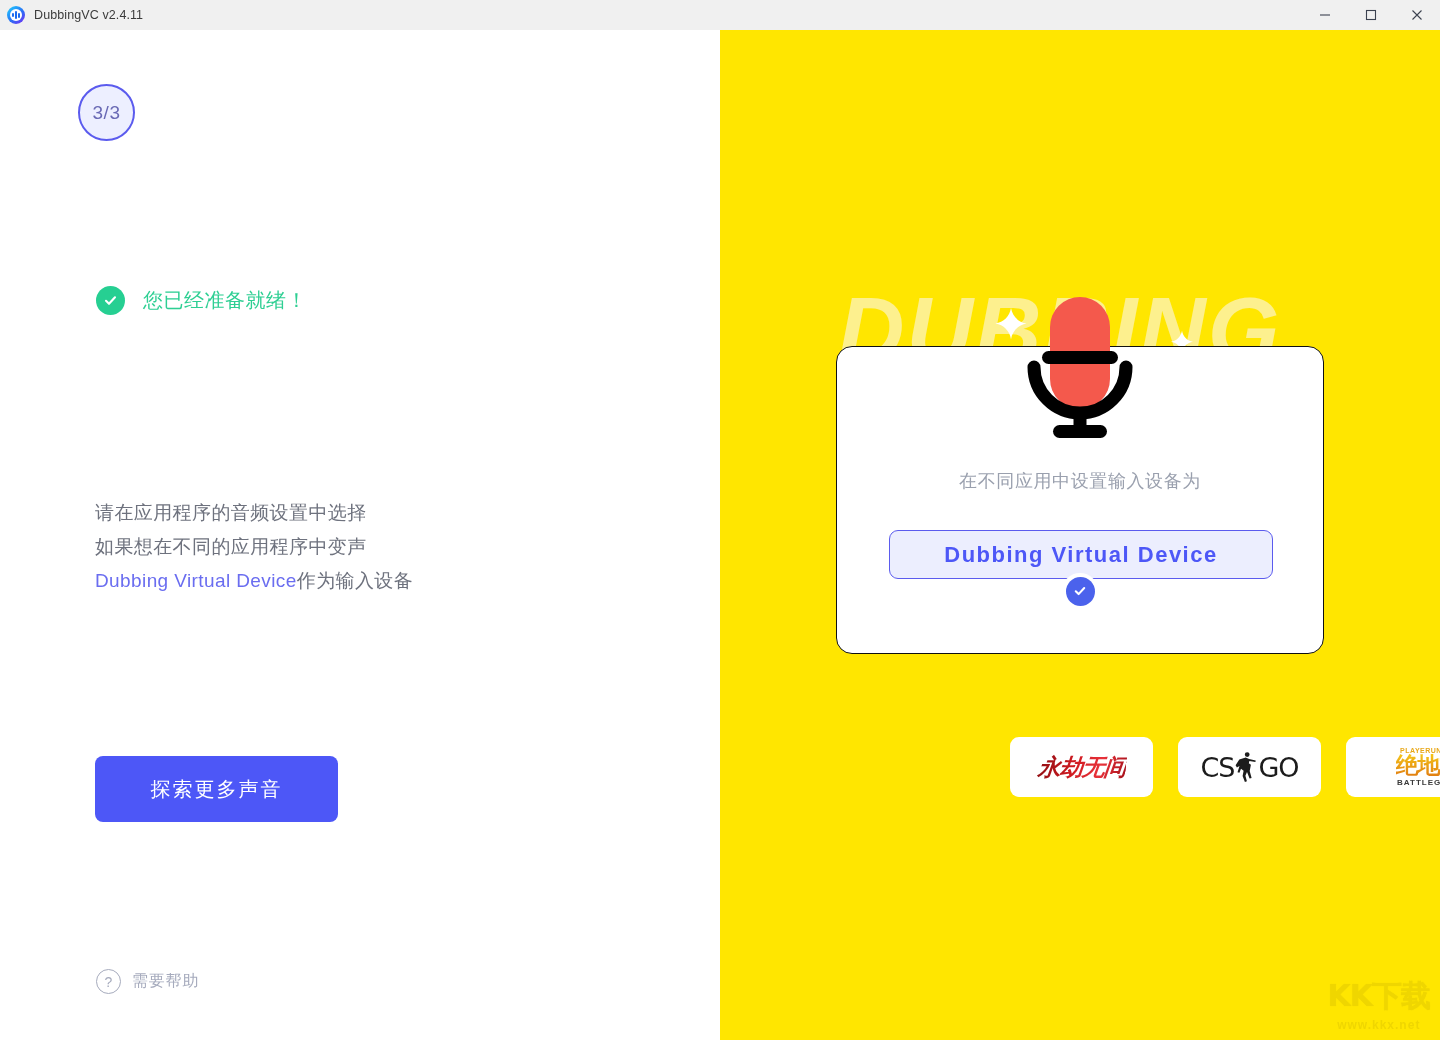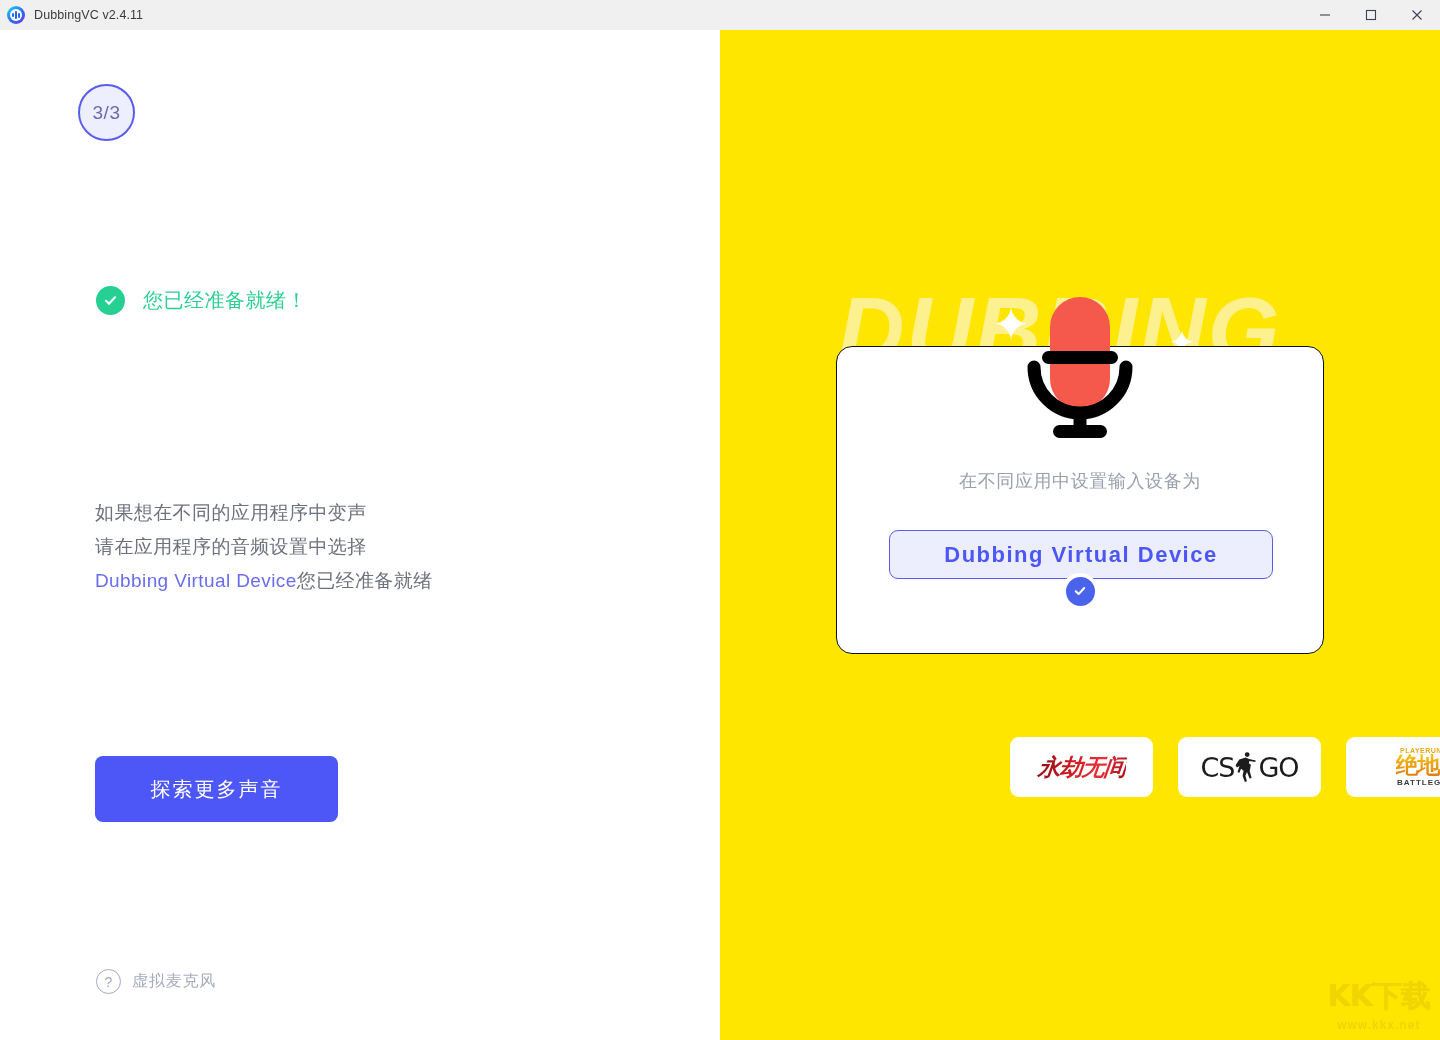--- a/index.html
+++ b/index.html
@@ -297,30 +297,30 @@
           <path d="M4 8.8l3 3L13 5.3" stroke="#fff" stroke-width="2.1" fill="none" stroke-linecap="round" stroke-linejoin="round"></path>
         </svg>
     </span>
     <span class="ready-text">您已经准备就绪！</span>
   </div>
 
   <div class="headline">
   </div>
 
   <div class="body-copy">
+    <div>请在应用程序的音频设置中选择</div>
     <div>如果想在不同的应用程序中变声</div>
-    <div>请在应用程序的音频设置中选择</div>
-    <div><span class="link">Dubbing Virtual Device</span><span>您已经准备就绪</span></div>
+    <div><span class="link">Dubbing Virtual Device</span><span>作为输入设备</span></div>
   </div>
 
   <button class="cta">探索更多声音</button>
 
   <div class="help-row">
     <span class="help-icon">?</span>
-    <span class="help-text">虚拟麦克风</span>
+    <span class="help-text">需要帮助</span>
   </div>
 </div>
 
 <div class="right-pane">
 
   <div class="wm-dubbing">DUBBING</div>
 
   <span class="spark" style="left:274px; top:277px;">
     <svg width="34" height="34" viewBox="0 0 34 34">
         <path d="M17 1c1.4 8.3 7.3 14.2 15.6 15.6C24.3 18 18.4 23.9 17 32.2 15.6 23.9 9.7 18 1.4 16.6 9.7 15.2 15.6 9.3 17 1z" fill="#fff"></path>

